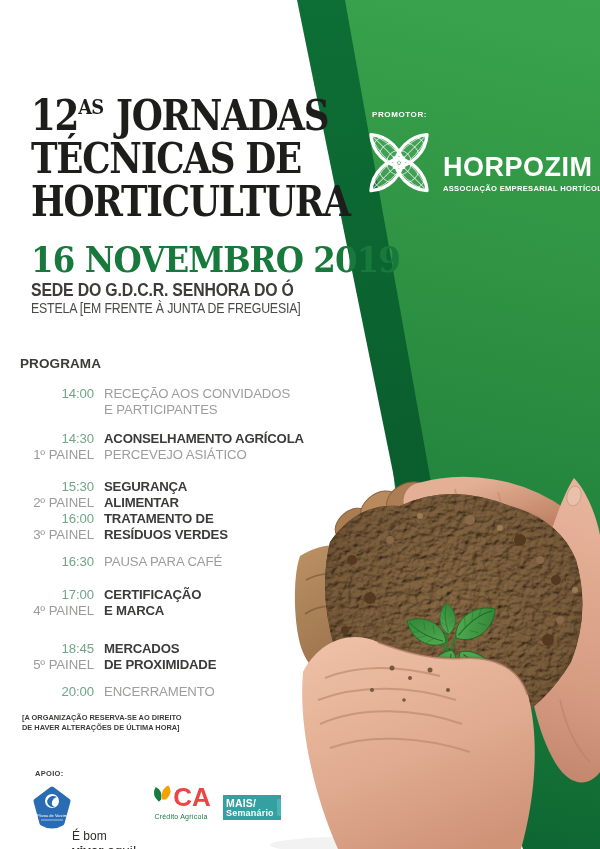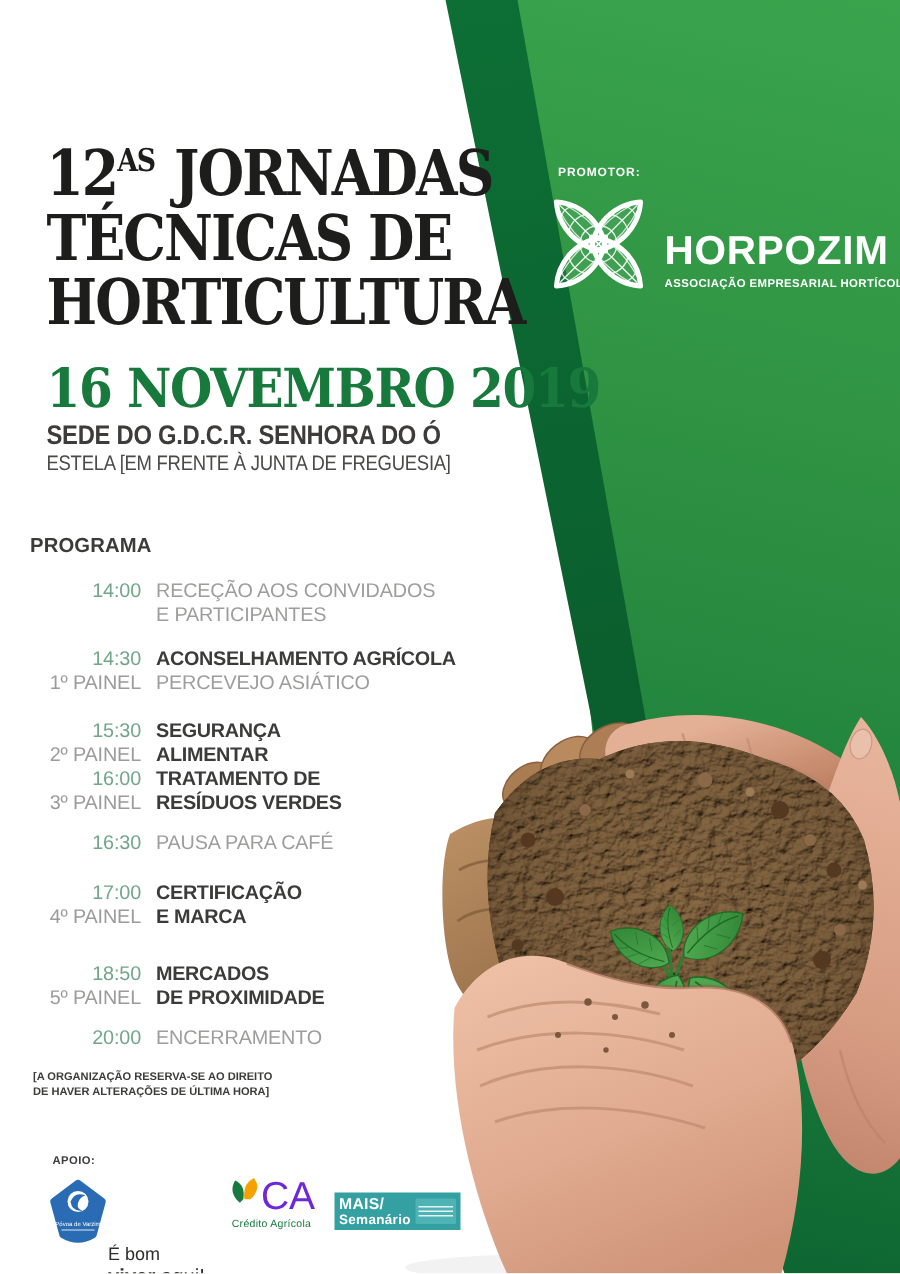--- a/index.html
+++ b/index.html
@@ -53,23 +53,23 @@
   
   .apoio-label{position:absolute;left:35px;top:769px;font-size:7.5px;font-weight:700;color:#3c3c3b;letter-spacing:.3px;}
   .povoa{position:absolute;left:33px;top:786px;}
   .povoa-text{position:absolute;left:39px;top:2px;color:#2e2d2b;white-space:nowrap;margin-top:42px;}
   .povoa-l1{font-size:12px;line-height:13px;}
   .povoa-l2{font-size:13.5px;line-height:15px;}
   .povoa-l2 b{font-weight:900;}
   .povoa-tag{font-size:5px;color:#8a8a8a;margin-top:1px;}
   .ca{position:absolute;left:146px;top:783px;width:70px;text-align:center;}
   .ca-top{display:flex;align-items:flex-start;justify-content:center;}
-  .ca-initials{font-size:26px;line-height:28px;font-weight:400;color:#6d28d9;letter-spacing:0;}
+  .ca-initials{font-size:26px;line-height:28px;font-weight:700;color:#ef4444;letter-spacing:0;}
   .ca-name{font-size:7px;color:#177a3f;margin-top:2px;letter-spacing:.2px;}
-  .mais{position:absolute;left:223px;top:795px;width:84px;height:25px;background:#35a0a1;border-radius:0;
+  .mais{position:absolute;left:223px;top:795px;width:58px;height:25px;background:#35a0a1;border-radius:0;
         display:flex;align-items:center;padding:12px 3px;box-sizing:border-box;color:#fff;}
   .mais-left{flex:none;}
   .mais-l1{font-size:10.5px;font-weight:900;line-height:10px;letter-spacing:.2px;}
   .mais-l2{font-size:9px;font-weight:800;line-height:10px;letter-spacing:.2px;}
   .mais-right{flex:1;margin-left:3px;background:#4db3b4;border-radius:1px;height:17px;
               display:flex;flex-direction:column;justify-content:center;gap:2px;padding:0 2px;}
   .mais-bar{height:1px;background:rgba(255,255,255,.85);}
 </style>
 </head>
 <body>
@@ -322,21 +322,21 @@
           <div class="panel">4º PAINEL</div>
         </div>
         <div class="c-col">
           <div class="ln-bold">CERTIFICAÇÃO</div>
           <div class="ln-bold">E MARCA</div>
         </div>
       </div>
 
       <div class="p-row mb11">
         <div class="t-col">
-          <div class="time">18:50</div>
+          <div class="time">18:45</div>
           <div class="panel">5º PAINEL</div>
         </div>
         <div class="c-col">
           <div class="ln-bold">MERCADOS</div>
           <div class="ln-bold">DE PROXIMIDADE</div>
         </div>
       </div>
 
       <div class="p-row">
         <div class="t-col">

